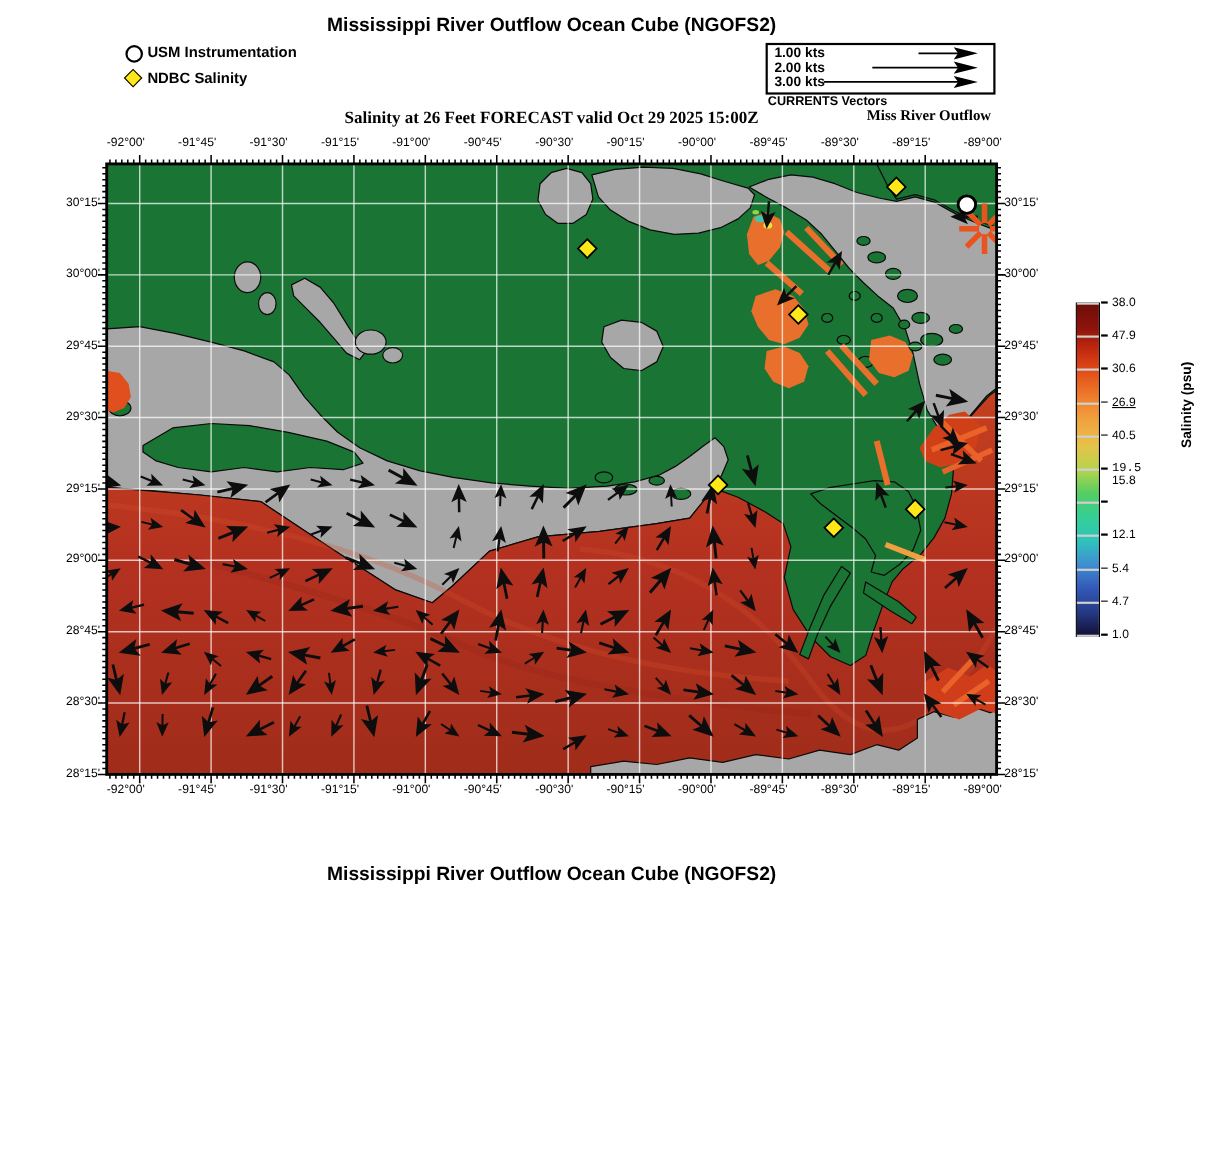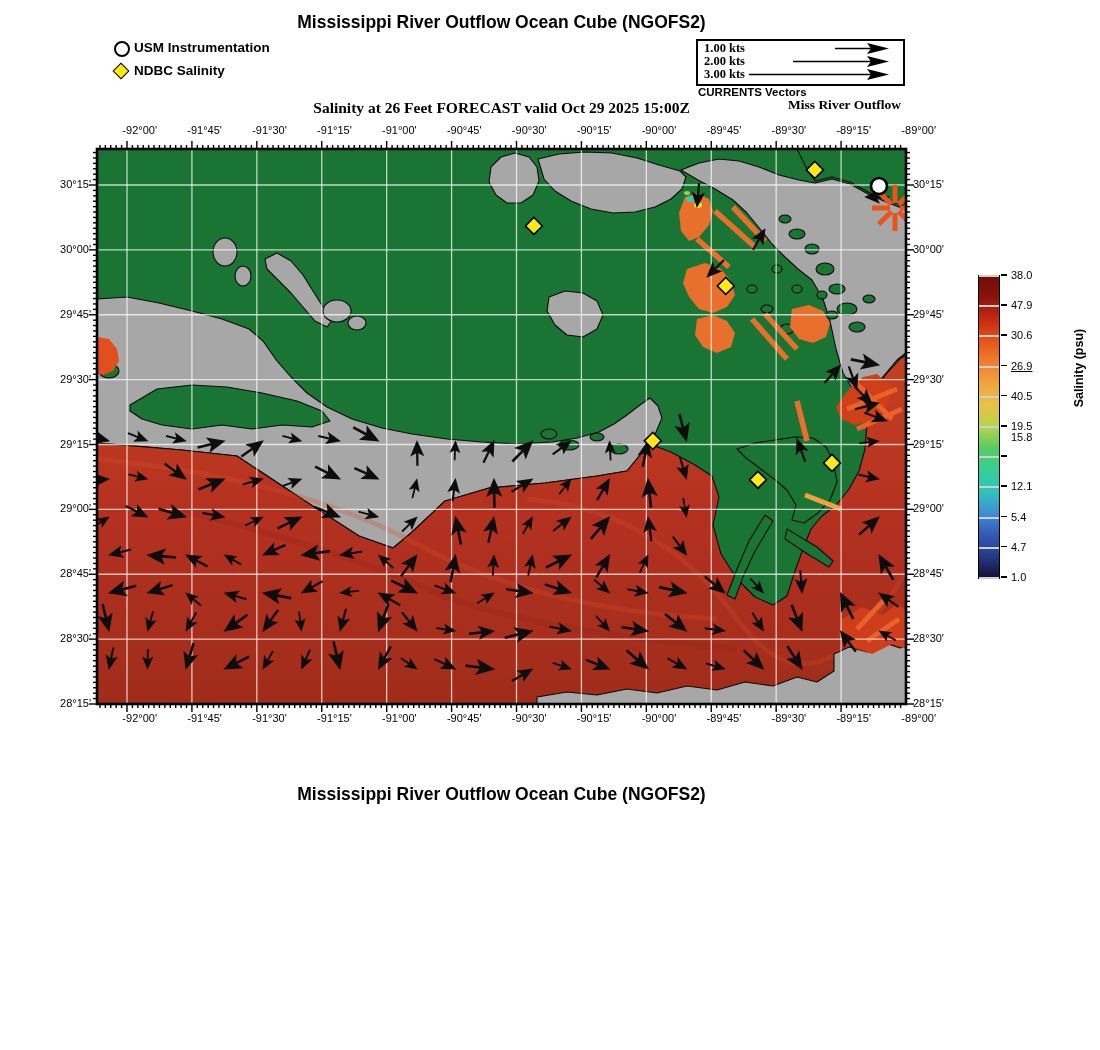--- a/index.html
+++ b/index.html
@@ -8,27 +8,27 @@
   #top-title{left:0;top:12px;width:1003px;text-align:center;font-size:17.5px;font-weight:bold;}
   #bottom-title{left:0;top:784px;width:1003px;text-align:center;font-size:17.5px;font-weight:bold;}
   #subtitle{left:0;top:99px;width:1003px;text-align:center;font-size:15.5px;font-weight:bold;font-family:"Liberation Serif",serif;}
   #marker-legend{left:112px;top:36px;}
   .mleg-row{display:flex;align-items:center;height:23px;}
   .mleg-sym{width:20px;height:20px;position:relative;flex:0 0 20px;}
   .mleg-label{font-size:13.5px;font-weight:bold;margin-left:2px;}
   .sym-circle{position:absolute;left:2px;top:3px;width:12px;height:12px;border:2.6px solid #000;border-radius:50%;background:#fff;}
   .sym-diamond{position:absolute;left:3px;top:4px;width:10px;height:10px;background:#ffe817;border:1.6px solid #000;transform:rotate(45deg);}
   #vector-legend{left:696px;top:39px;width:205px;height:43px;border:2.5px solid #000;background:#fff;}
-  .vleg-row{position:absolute;left:6px;height:13px;display:flex;align-items:center;width:193px;font-family:Liberation Serif, serif;}
+  .vleg-row{position:absolute;left:6px;height:13px;display:flex;align-items:center;width:193px;}
   .vleg-label{font-size:12.5px;font-weight:bold;line-height:13px;}
   .vleg-arrow{position:absolute;height:13px;right:2px;}
   #vector-caption{left:698px;top:86px;width:120px;font-size:11.5px;font-weight:bold;}
   #region-label{left:760px;top:97px;width:141px;text-align:right;font-size:13.5px;font-weight:bold;font-family:"Liberation Serif",serif;}
   .axis-label{position:absolute;font-size:11px;white-space:nowrap;}
-  .lon-label{width:60px;text-align:right;margin-left:-30px;}
+  .lon-label{width:60px;text-align:left;margin-left:-30px;}
   .lat-label-l{width:55px;text-align:right;}
   .lat-label-r{width:55px;text-align:left;}
   #colorbar{left:978px;top:275px;width:20px;height:302px;border:1.6px solid #000;}
   .cb-tickline{position:absolute;left:0;width:20px;height:2px;background:#cfcfcf;}
   .cb-stub{position:absolute;width:6px;height:1.6px;background:#000;left:1001px;}
   .cb-label{position:absolute;left:1011px;font-size:11px;width:40px;margin-top:-6px;}
   #cb-title{left:1014px;top:361px;width:130px;text-align:center;font-size:12.5px;font-weight:bold;transform:rotate(-90deg);transform-origin:center;}
 </style>
 </head>
 <body>
@@ -1333,21 +1333,21 @@
     <div class="abs cb-label" style="top: 275px;">38.0</div>
     <div class="abs cb-stub" style="top: 304.2px;"></div>
     <div class="abs cb-label" style="top: 305.2px;">47.9</div>
     <div class="abs cb-stub" style="top: 334.4px;"></div>
     <div class="abs cb-label" style="top: 335.4px;">30.6</div>
     <div class="abs cb-stub" style="top: 364.6px;"></div>
     <div class="abs cb-label" style="top: 365.6px; text-decoration: underline;">26.9</div>
     <div class="abs cb-stub" style="top: 394.8px;"></div>
     <div class="abs cb-label" style="top: 395.8px;">40.5</div>
     <div class="abs cb-stub" style="top: 425px;"></div>
-    <div class="abs cb-label" style="top: 426px;">19.5</div>
+    <div class="abs cb-label" style="top: 426px; font-family: Liberation Mono, monospace;">19.5</div>
     <div class="abs cb-stub" style="top: 455.2px;"></div>
     <div class="abs cb-label" style="top: 437px;">15.8</div>
     <div class="abs cb-stub" style="top: 485.4px;"></div>
     <div class="abs cb-label" style="top: 486.4px;">12.1</div>
     <div class="abs cb-stub" style="top: 515.6px;"></div>
     <div class="abs cb-label" style="top: 516.6px;">5.4</div>
     <div class="abs cb-stub" style="top: 545.8px;"></div>
     <div class="abs cb-label" style="top: 546.8px;">4.7</div>
     <div class="abs cb-stub" style="top: 576px;"></div>
     <div class="abs cb-label" style="top: 577px;">1.0</div>

